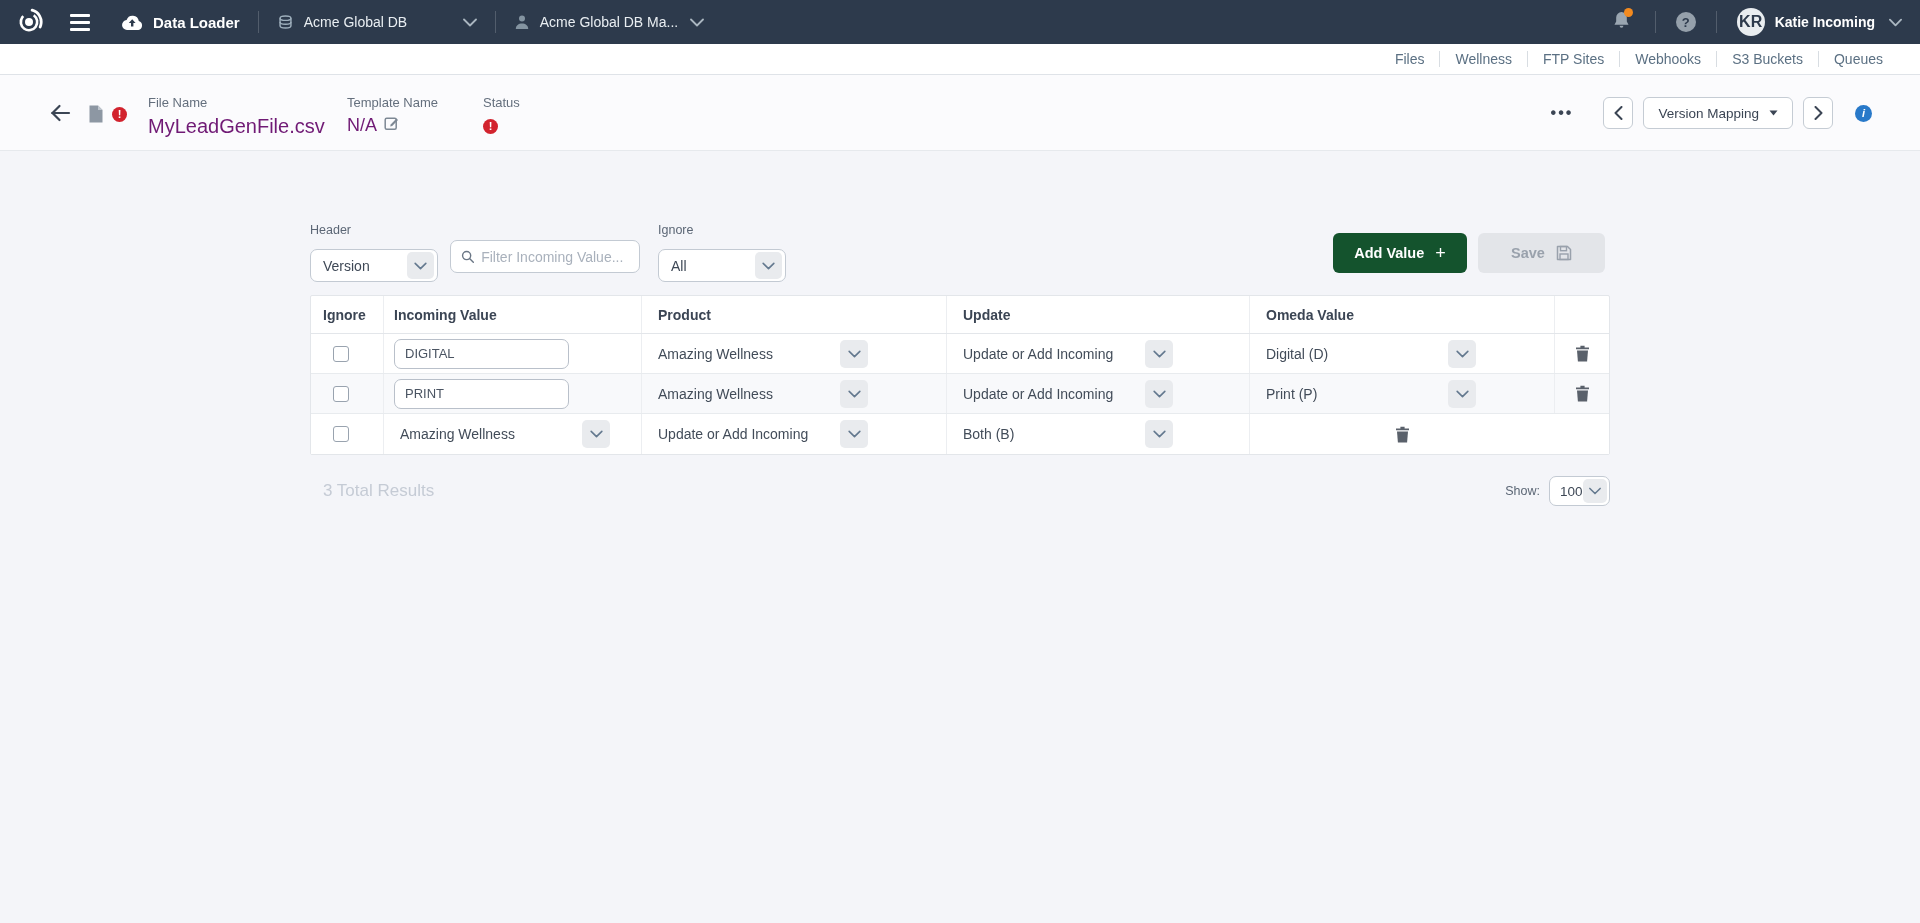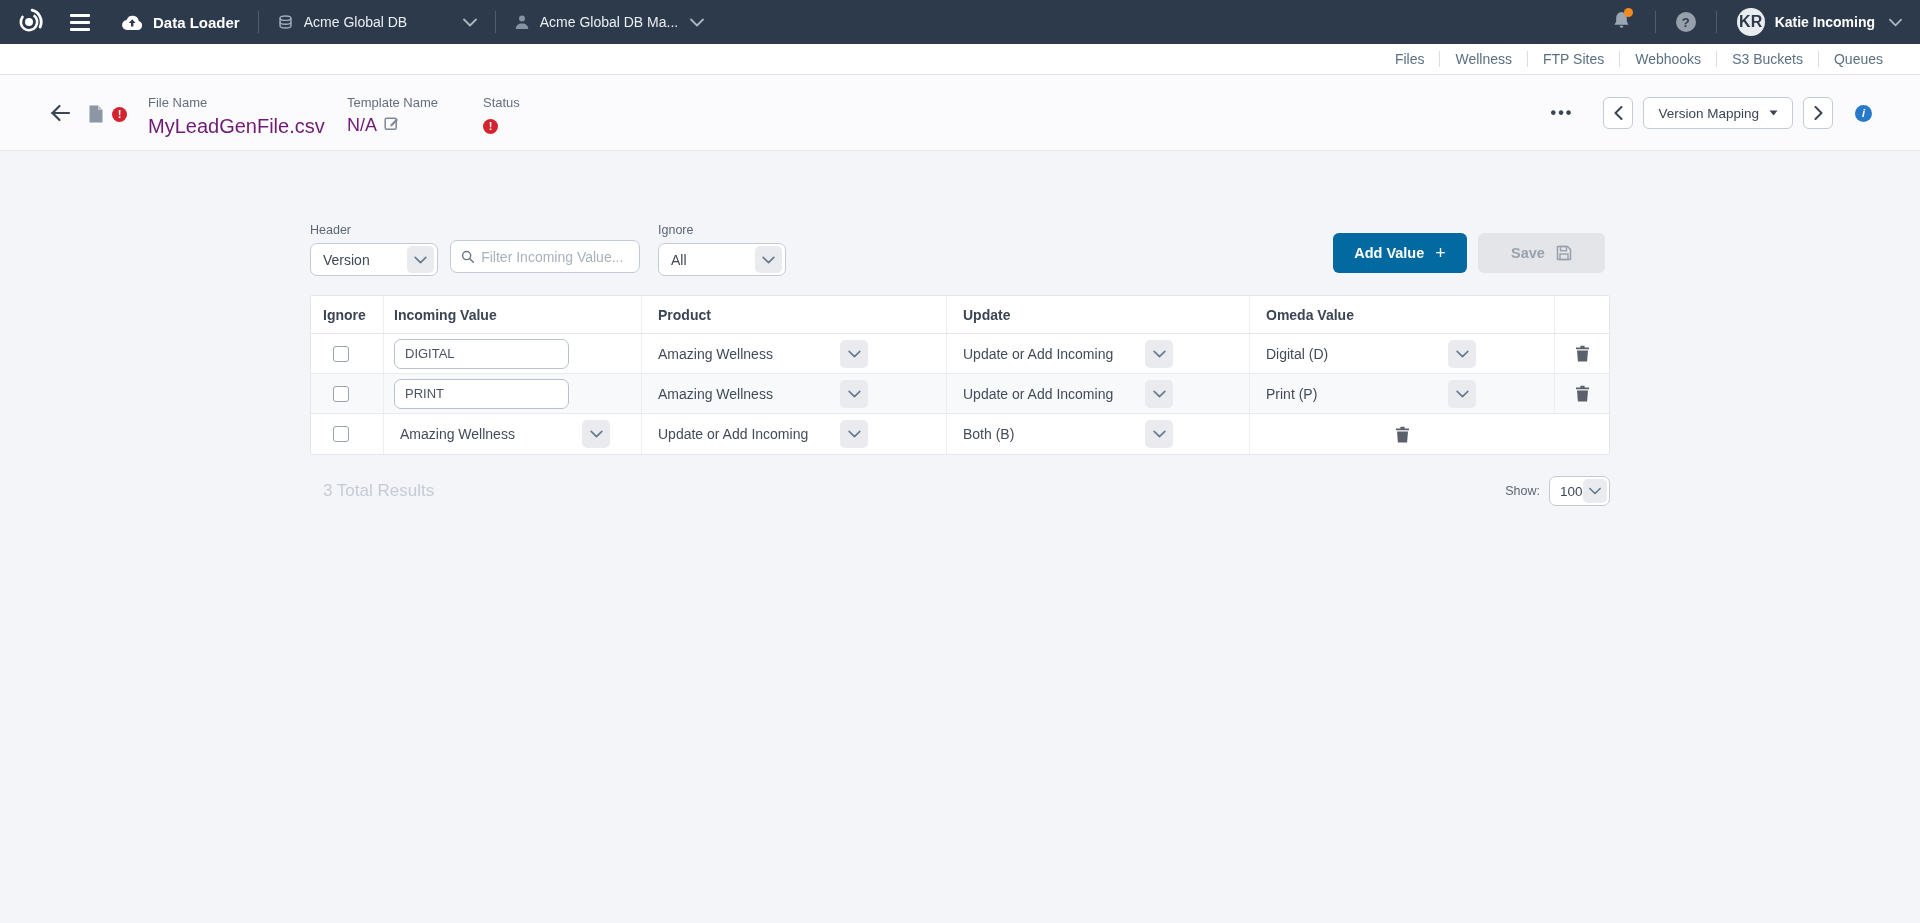--- a/index.html
+++ b/index.html
@@ -76,21 +76,21 @@
   }
   .info-circle {
     width:17px; height:17px; border-radius:50%; background:#2879c9; color:#fff;
     font-size:11px; font-weight:700; font-style:italic; display:flex; align-items:center; justify-content:center;
     margin-left:22px; cursor:pointer;
   }
 
   
   .content { position:absolute; top:151px; left:0; width:1920px; height:772px; background:#f4f5f9; }
   .c-abs { position:absolute; }
-  .ctl-label { font-size:12.5px; color:#5b6675; margin-bottom:6px; }
+  .ctl-label { font-size:12.5px; color:#5b6675; margin-bottom:12px; }
   .select {
     height:33px; background:#fff; border:1px solid #c3cad3; border-radius:7px;
     display:flex; align-items:center; justify-content:space-between; padding:0 3px 0 12px;
     font-size:14px; color:#3e4856; cursor:pointer;
   }
   .chev-sq {
     width:27px; height:27px; background:#e9ebee; border-radius:5px;
     display:flex; align-items:center; justify-content:center; flex:0 0 auto;
   }
   .search-box {
@@ -100,21 +100,21 @@
   .search-box input {
     border:none; outline:none; width:100%; font-size:14px; color:#3e4856; background:transparent;
     font-family:"Liberation Sans", sans-serif;
   }
   .search-box input::placeholder { color:#a9b1bc; }
   .btn {
     height:40px; border:none; border-radius:6px; font-size:14.5px; font-weight:700;
     display:flex; align-items:center; justify-content:center; gap:11px; cursor:pointer;
     font-family:"Liberation Sans", sans-serif;
   }
-  .btn-primary { width:134px; background:#0369a1; color:#fff; }
+  .btn-primary { width:134px; background:#14532d; color:#fff; }
   .btn-primary .plus { font-size:18px; font-weight:400; line-height:1; }
   .btn-disabled { width:127px; background:#e3e5e9; color:#99a1ac; cursor:default; }
 
   
   .grid-table {
     width:1300px; background:#fff; border:1px solid #e3e6ea; border-radius:2px;
   }
   .tr, .thead-row {
     display:grid; grid-template-columns:73px 258px 305px 303px 305px 54px;
     align-items:center;

